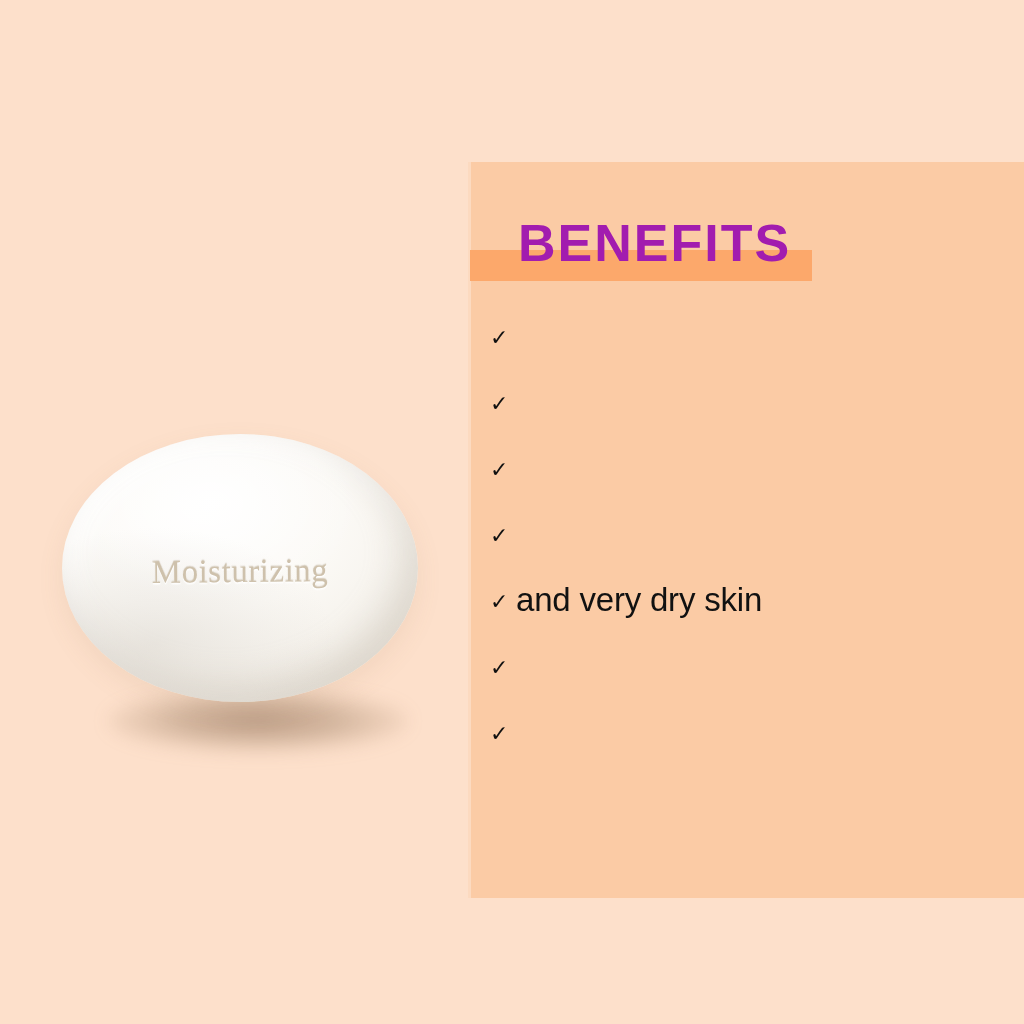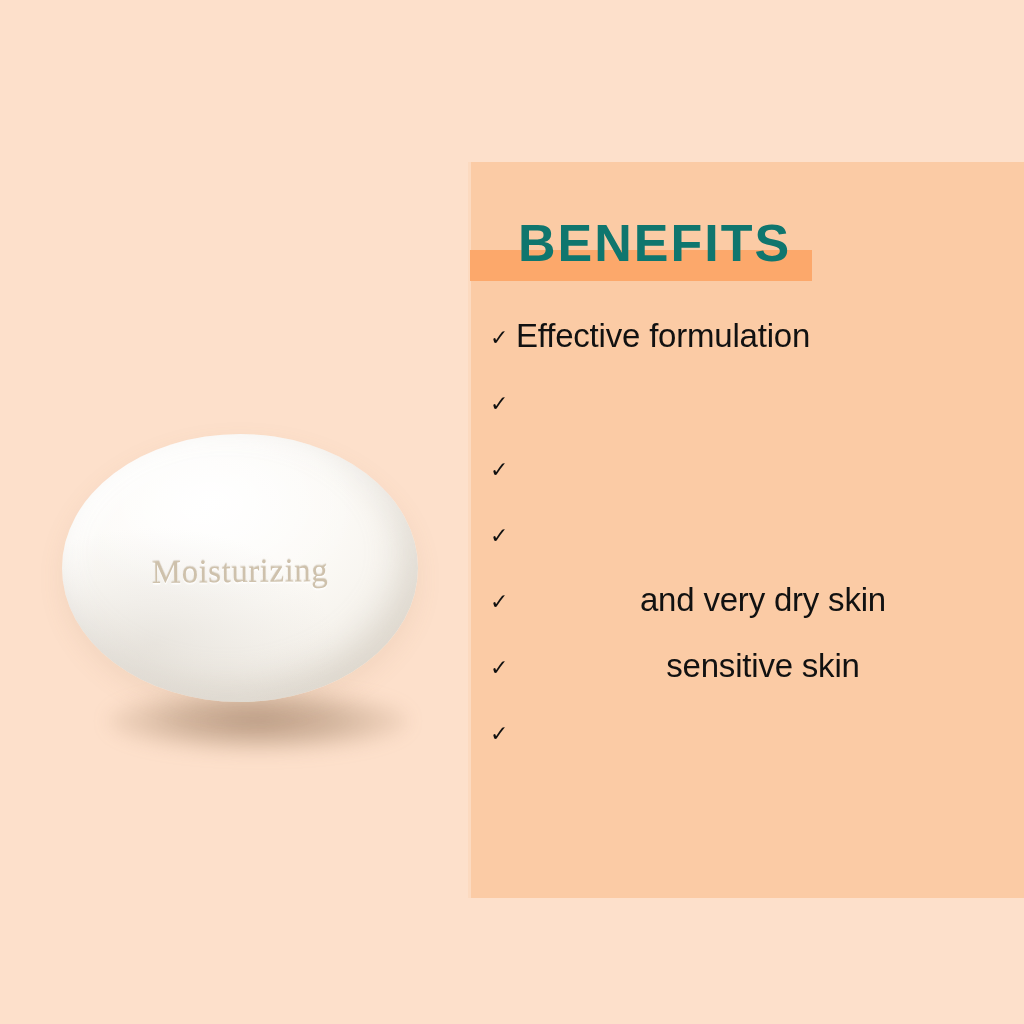--- a/index.html
+++ b/index.html
@@ -115,21 +115,21 @@
     left:2px; top:38px;
     width:342px; height:31px;
     background:#fca86b;
   }
   #benefits-title {
     position:absolute;
     left:50px; top:0;
     font-size:52px;
     font-weight:bold;
     letter-spacing:2px;
-    color:#0f766e;
+    color:#a21caf;
     line-height:62px;
     white-space:nowrap;
   }
 
   #benefits-list {
     position:absolute;
     left:22px; top:155px;
     width:520px;
     list-style:none;
   }
@@ -149,21 +149,21 @@
     text-align:left;
     font-family:"DejaVu Sans", sans-serif;
   }
   .benefit-text {
     flex:1 1 auto;
     font-size:33px;
     line-height:38px;
     color:#111111;
     letter-spacing:-0.2px;
   }
-  .benefit-text .line2 { display:block;text-align:center; }
+  .benefit-text .line2 { display:block; }
 </style>
 </head>
 <body>
 
 <div id="product-stage">
 
   <div id="soap-shadow"></div>
 
   <div id="soap-bar">
     <div id="soap-emboss">Moisturizing</div>
@@ -177,21 +177,20 @@
 
   <div id="title-wrap">
     <div id="title-band"></div>
     <div id="benefits-title">BENEFITS</div>
   </div>
 
   <ul id="benefits-list">
 
     <li class="benefit-item">
       <span class="check-icon">✓</span>
-      <span class="benefit-text">Effective formulation</span>
     </li>
 
     <li class="benefit-item">
       <span class="check-icon">✓</span>
     </li>
 
     <li class="benefit-item">
       <span class="check-icon">✓</span>
     </li>
 
@@ -199,21 +198,21 @@
       <span class="check-icon">✓</span>
     </li>
 
     <li class="benefit-item two-line">
       <span class="check-icon">✓</span>
       <span class="benefit-text"><span class="line2">and very dry skin</span></span>
     </li>
 
     <li class="benefit-item two-line">
       <span class="check-icon">✓</span>
-      <span class="benefit-text"><span class="line2">sensitive skin</span></span>
+      <span class="benefit-text"></span>
     </li>
 
     <li class="benefit-item">
       <span class="check-icon">✓</span>
     </li>
 
   </ul>
 </div>
 
 </body></html>

